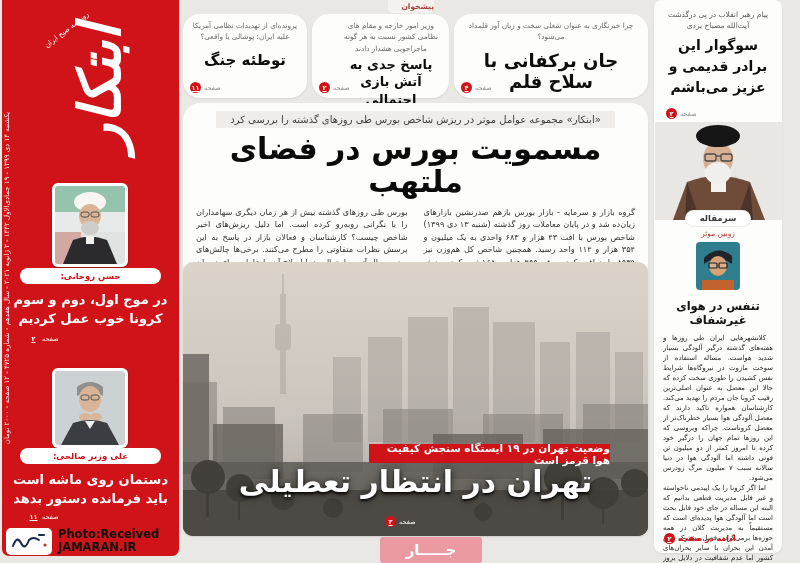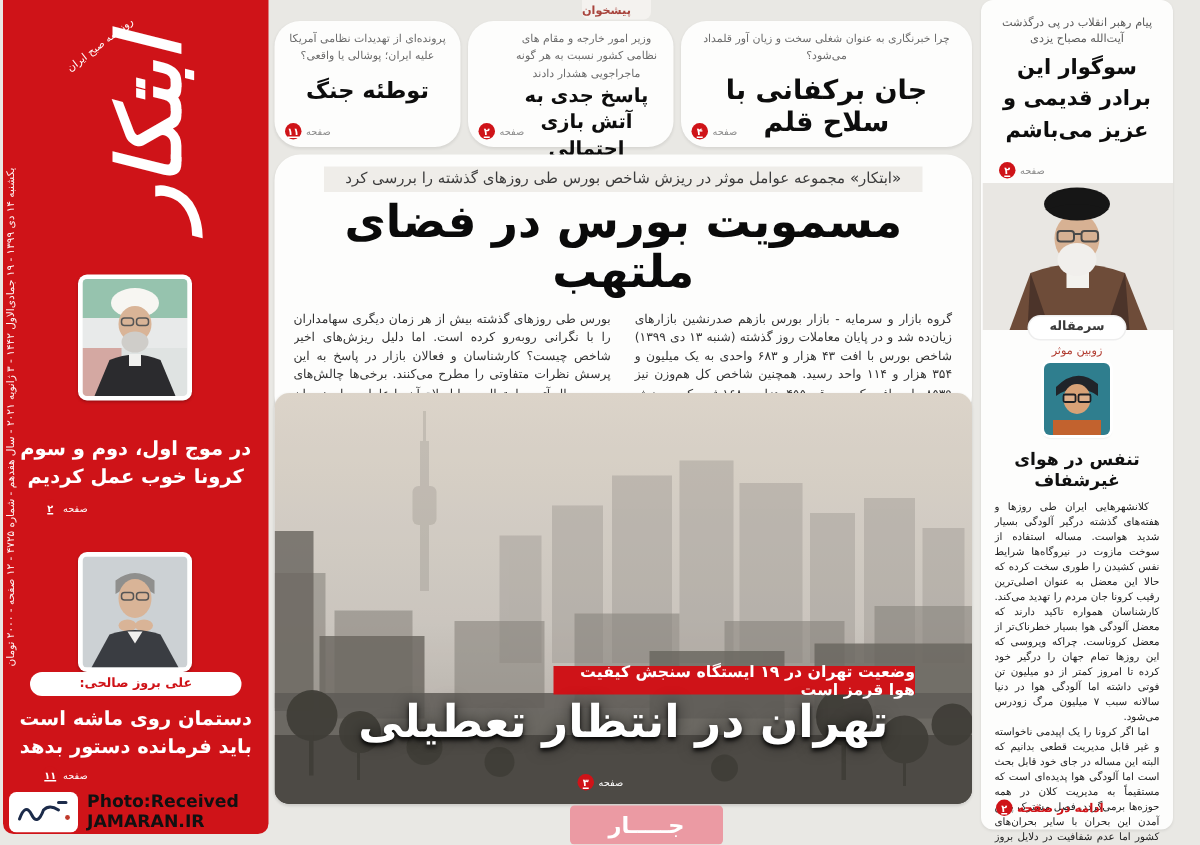--- a/index.html
+++ b/index.html
@@ -73,21 +73,21 @@
     position:absolute; left:0; right:0; top:526px; height:30px;
     direction:ltr; display:flex; align-items:center; padding-left:4px;
   }
   .credit-text { margin-left:6px; color:#111; font-weight:bold; font-size:11.5px; line-height:1.15; }
 
   
   .tab-preshkhan {
     left:388px; top:0; width:46px; height:13px;
     background:#f4f2ef; border-radius:0 0 5px 5px;
     color:#a8433c; font-size:7.5px; font-weight:bold;
-    display:flex; align-items:center; justify-content:flex-end;
+    display:flex; align-items:center; justify-content:flex-start;
   }
   .top-cards {
     left:183px; top:14px; width:465px; height:84px;
     display:flex; direction:rtl; gap:5px;
   }
   .top-card { position:relative; padding:6px 7px 0; text-align:center; }
   .top-card .kicker { font-size:7.3px; color:#6b6b6b; line-height:1.55; }
   .top-card .title { font-weight:bold; color:#0d0d0d; }
   .top-card .pm { position:absolute; left:7px; bottom:5px; }
 
@@ -172,41 +172,44 @@
       <rect x="0" y="46" width="26" height="32" fill="#c0392b" opacity=".35"></rect>
       <ellipse cx="35" cy="16" rx="16" ry="10" fill="#f7f6f2"></ellipse>
       <ellipse cx="35" cy="30" rx="11" ry="12" fill="#d9b497"></ellipse>
       <rect x="26" y="26" width="8" height="5" rx="2" fill="none" stroke="#555" stroke-width="1"></rect>
       <rect x="36" y="26" width="8" height="5" rx="2" fill="none" stroke="#555" stroke-width="1"></rect>
       <ellipse cx="35" cy="42" rx="9" ry="7" fill="#cfcdc9"></ellipse>
       <path d="M8,78 L18,54 Q35,47 52,54 L62,78 Z" fill="#2b2b2e"></path>
       <rect x="31" y="50" width="8" height="8" fill="#f0f0ee"></rect>
     </svg>
   </div>
+  <div class="name-pill" style="top:268px;">
+    <span>حسن روحانی:</span>
+  </div>
   <div class="col-headline" style="top:291px;">در موج اول، دوم و سوم کرونا خوب عمل کردیم</div>
   <div class="pm pm-white abs" style="top:333px; left:26px;">
     <span class="pm-label">صفحه</span>
     <span class="pm-num">۲</span>
   </div>
 
   <div class="photo-frame" style="top:368px; left:50px;">
     <svg width="70" height="74" viewBox="0 0 70 74">
       <rect width="70" height="74" fill="#ccd1d4"></rect>
       <path d="M22,16 Q35,6 48,16 L48,25 Q35,16 22,25 Z" fill="#8f8f8d"></path>
       <ellipse cx="35" cy="28" rx="11" ry="13" fill="#d9b497"></ellipse>
       <rect x="26" y="24" width="8" height="5" rx="2" fill="none" stroke="#555" stroke-width="1"></rect>
       <rect x="36" y="24" width="8" height="5" rx="2" fill="none" stroke="#555" stroke-width="1"></rect>
       <ellipse cx="30" cy="46" rx="6" ry="4" fill="#d9b497"></ellipse>
       <ellipse cx="41" cy="46" rx="6" ry="4" fill="#d9b497"></ellipse>
       <path d="M6,74 L18,52 Q35,46 52,52 L64,74 Z" fill="#3a3d42"></path>
       <path d="M30,50 L35,58 L40,50 Z" fill="#f0f0ee"></path>
     </svg>
   </div>
   <div class="name-pill" style="top:448px;">
-    <span>علی بروز صالحی:</span>
+    <span>علی وزیر صالحی:</span>
   </div>
   <div class="col-headline" style="top:471px;">دستمان روی ماشه است باید فرمانده دستور بدهد</div>
   <div class="pm pm-white abs" style="top:511px; left:26px;">
     <span class="pm-label">صفحه</span>
     <span class="pm-num">۱۱</span>
   </div>
 
   <div class="credit-bar">
     <svg width="46" height="27" viewBox="0 0 46 27">
       <rect width="46" height="27" rx="5" fill="#fff"></rect>

